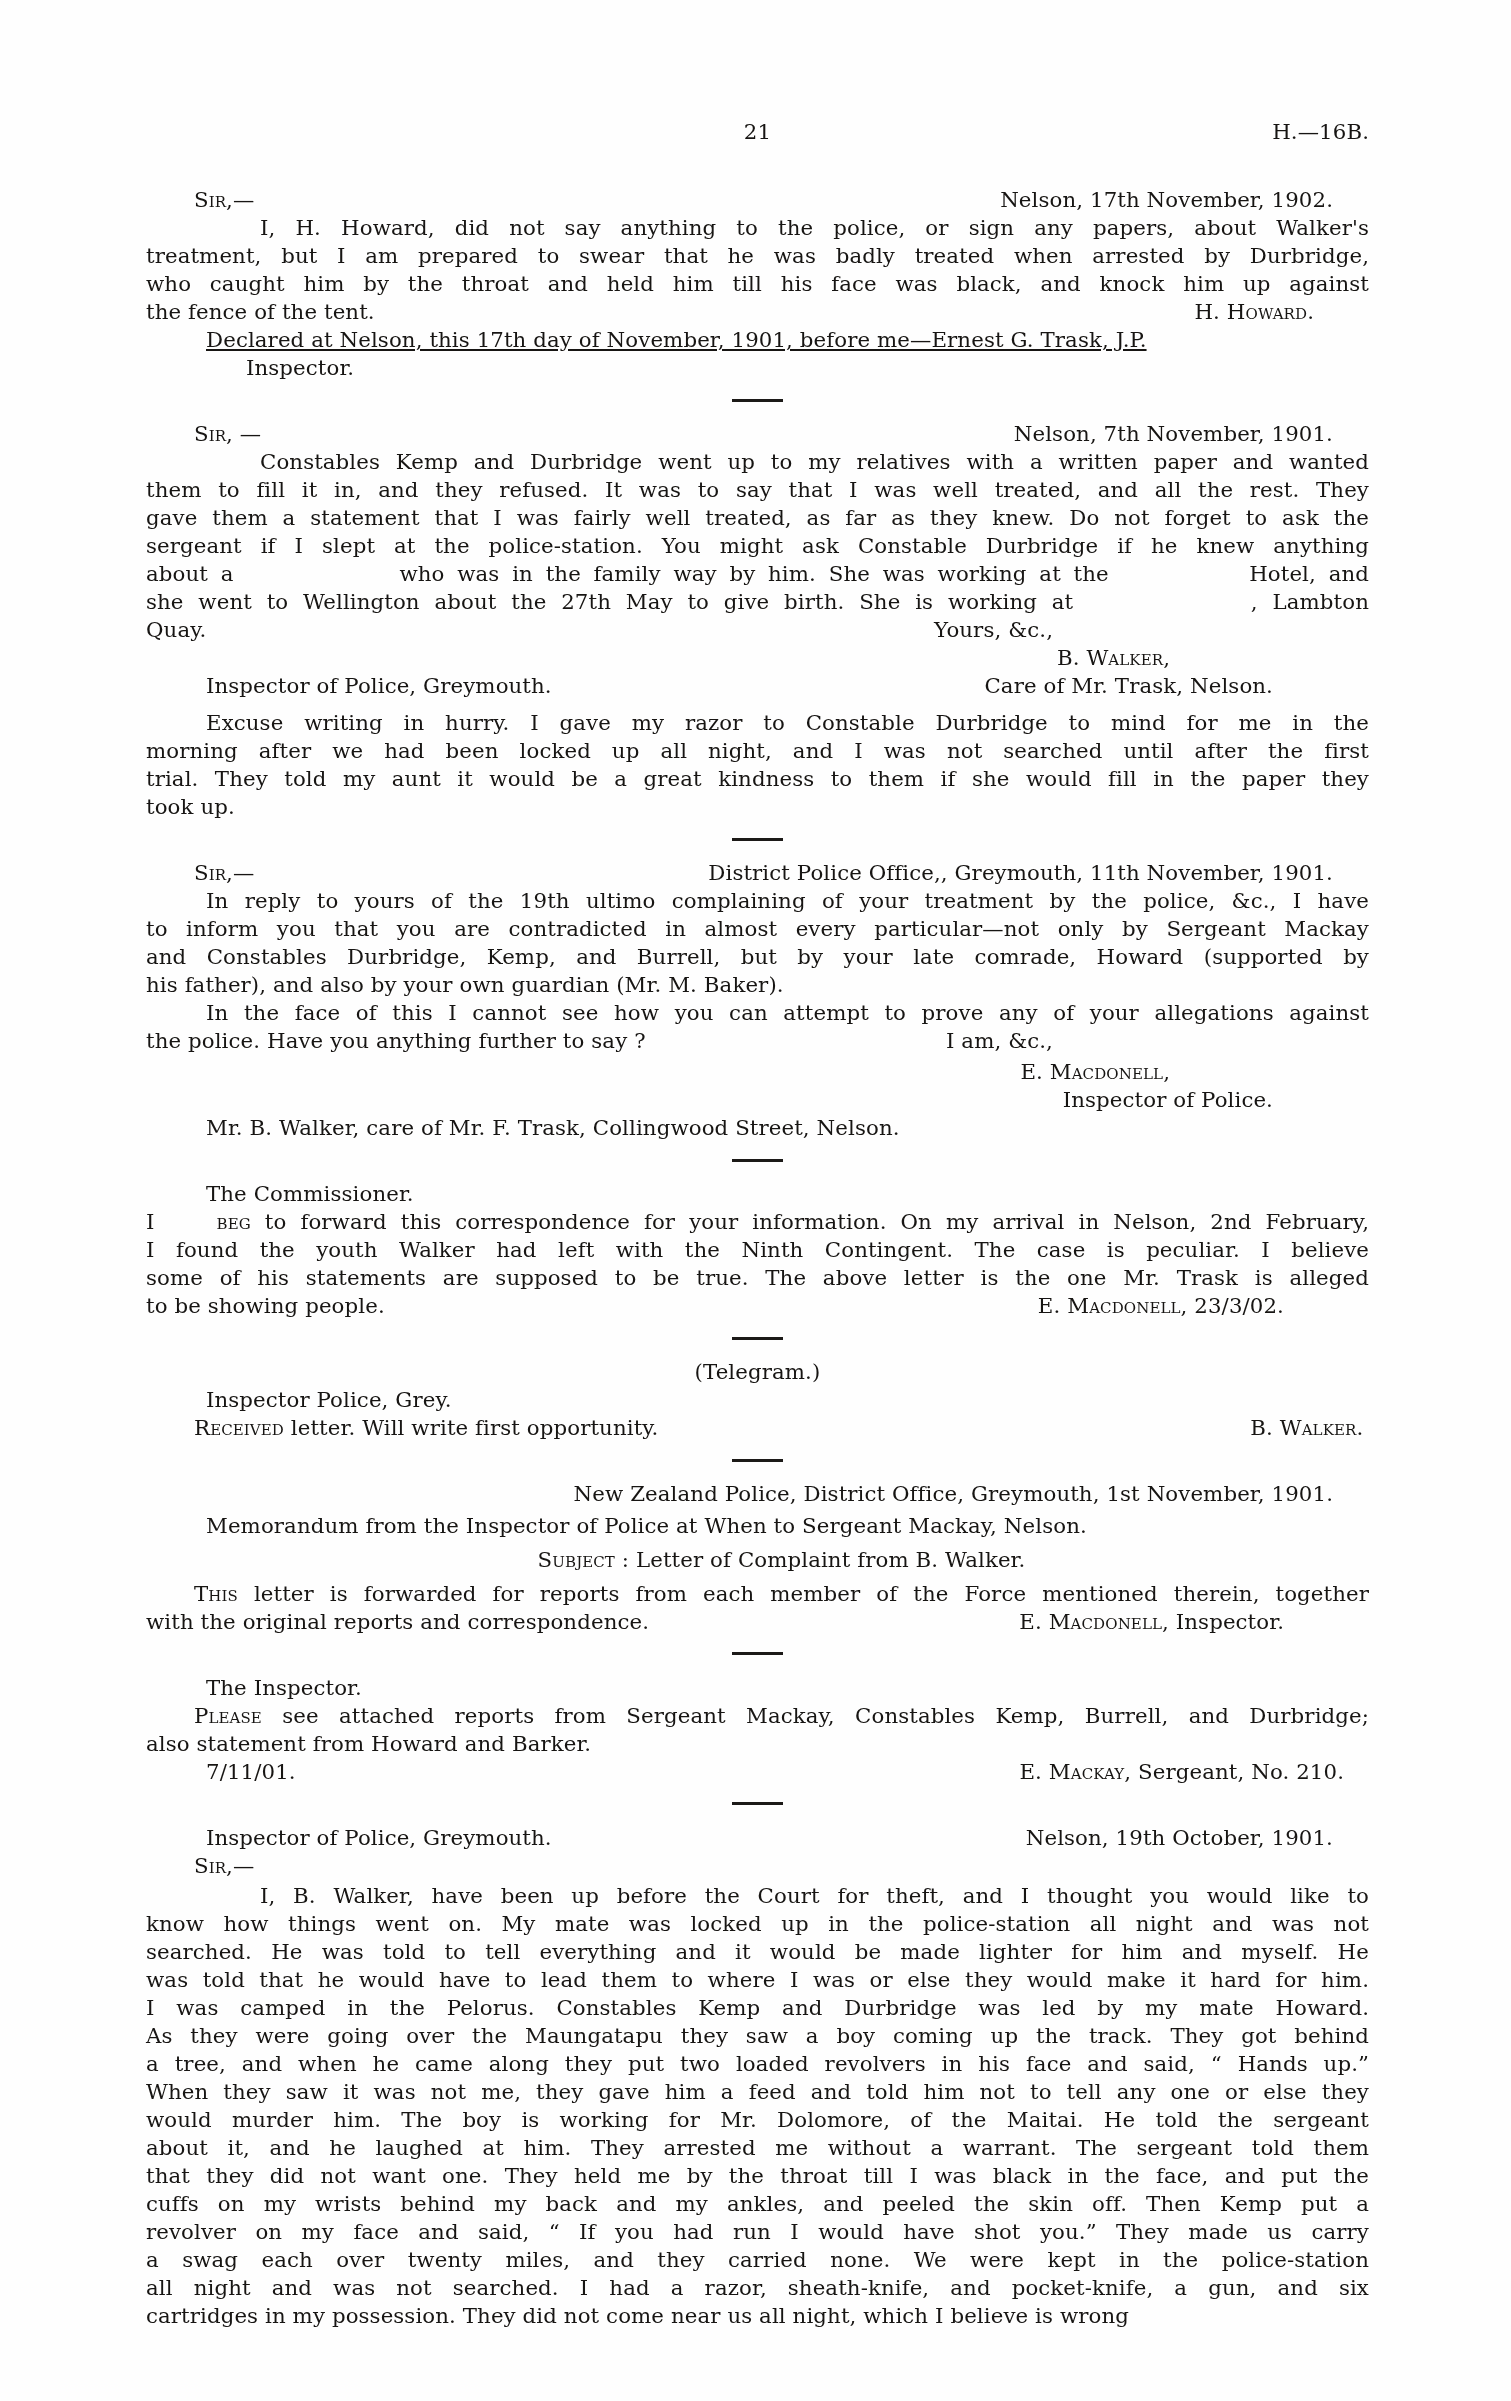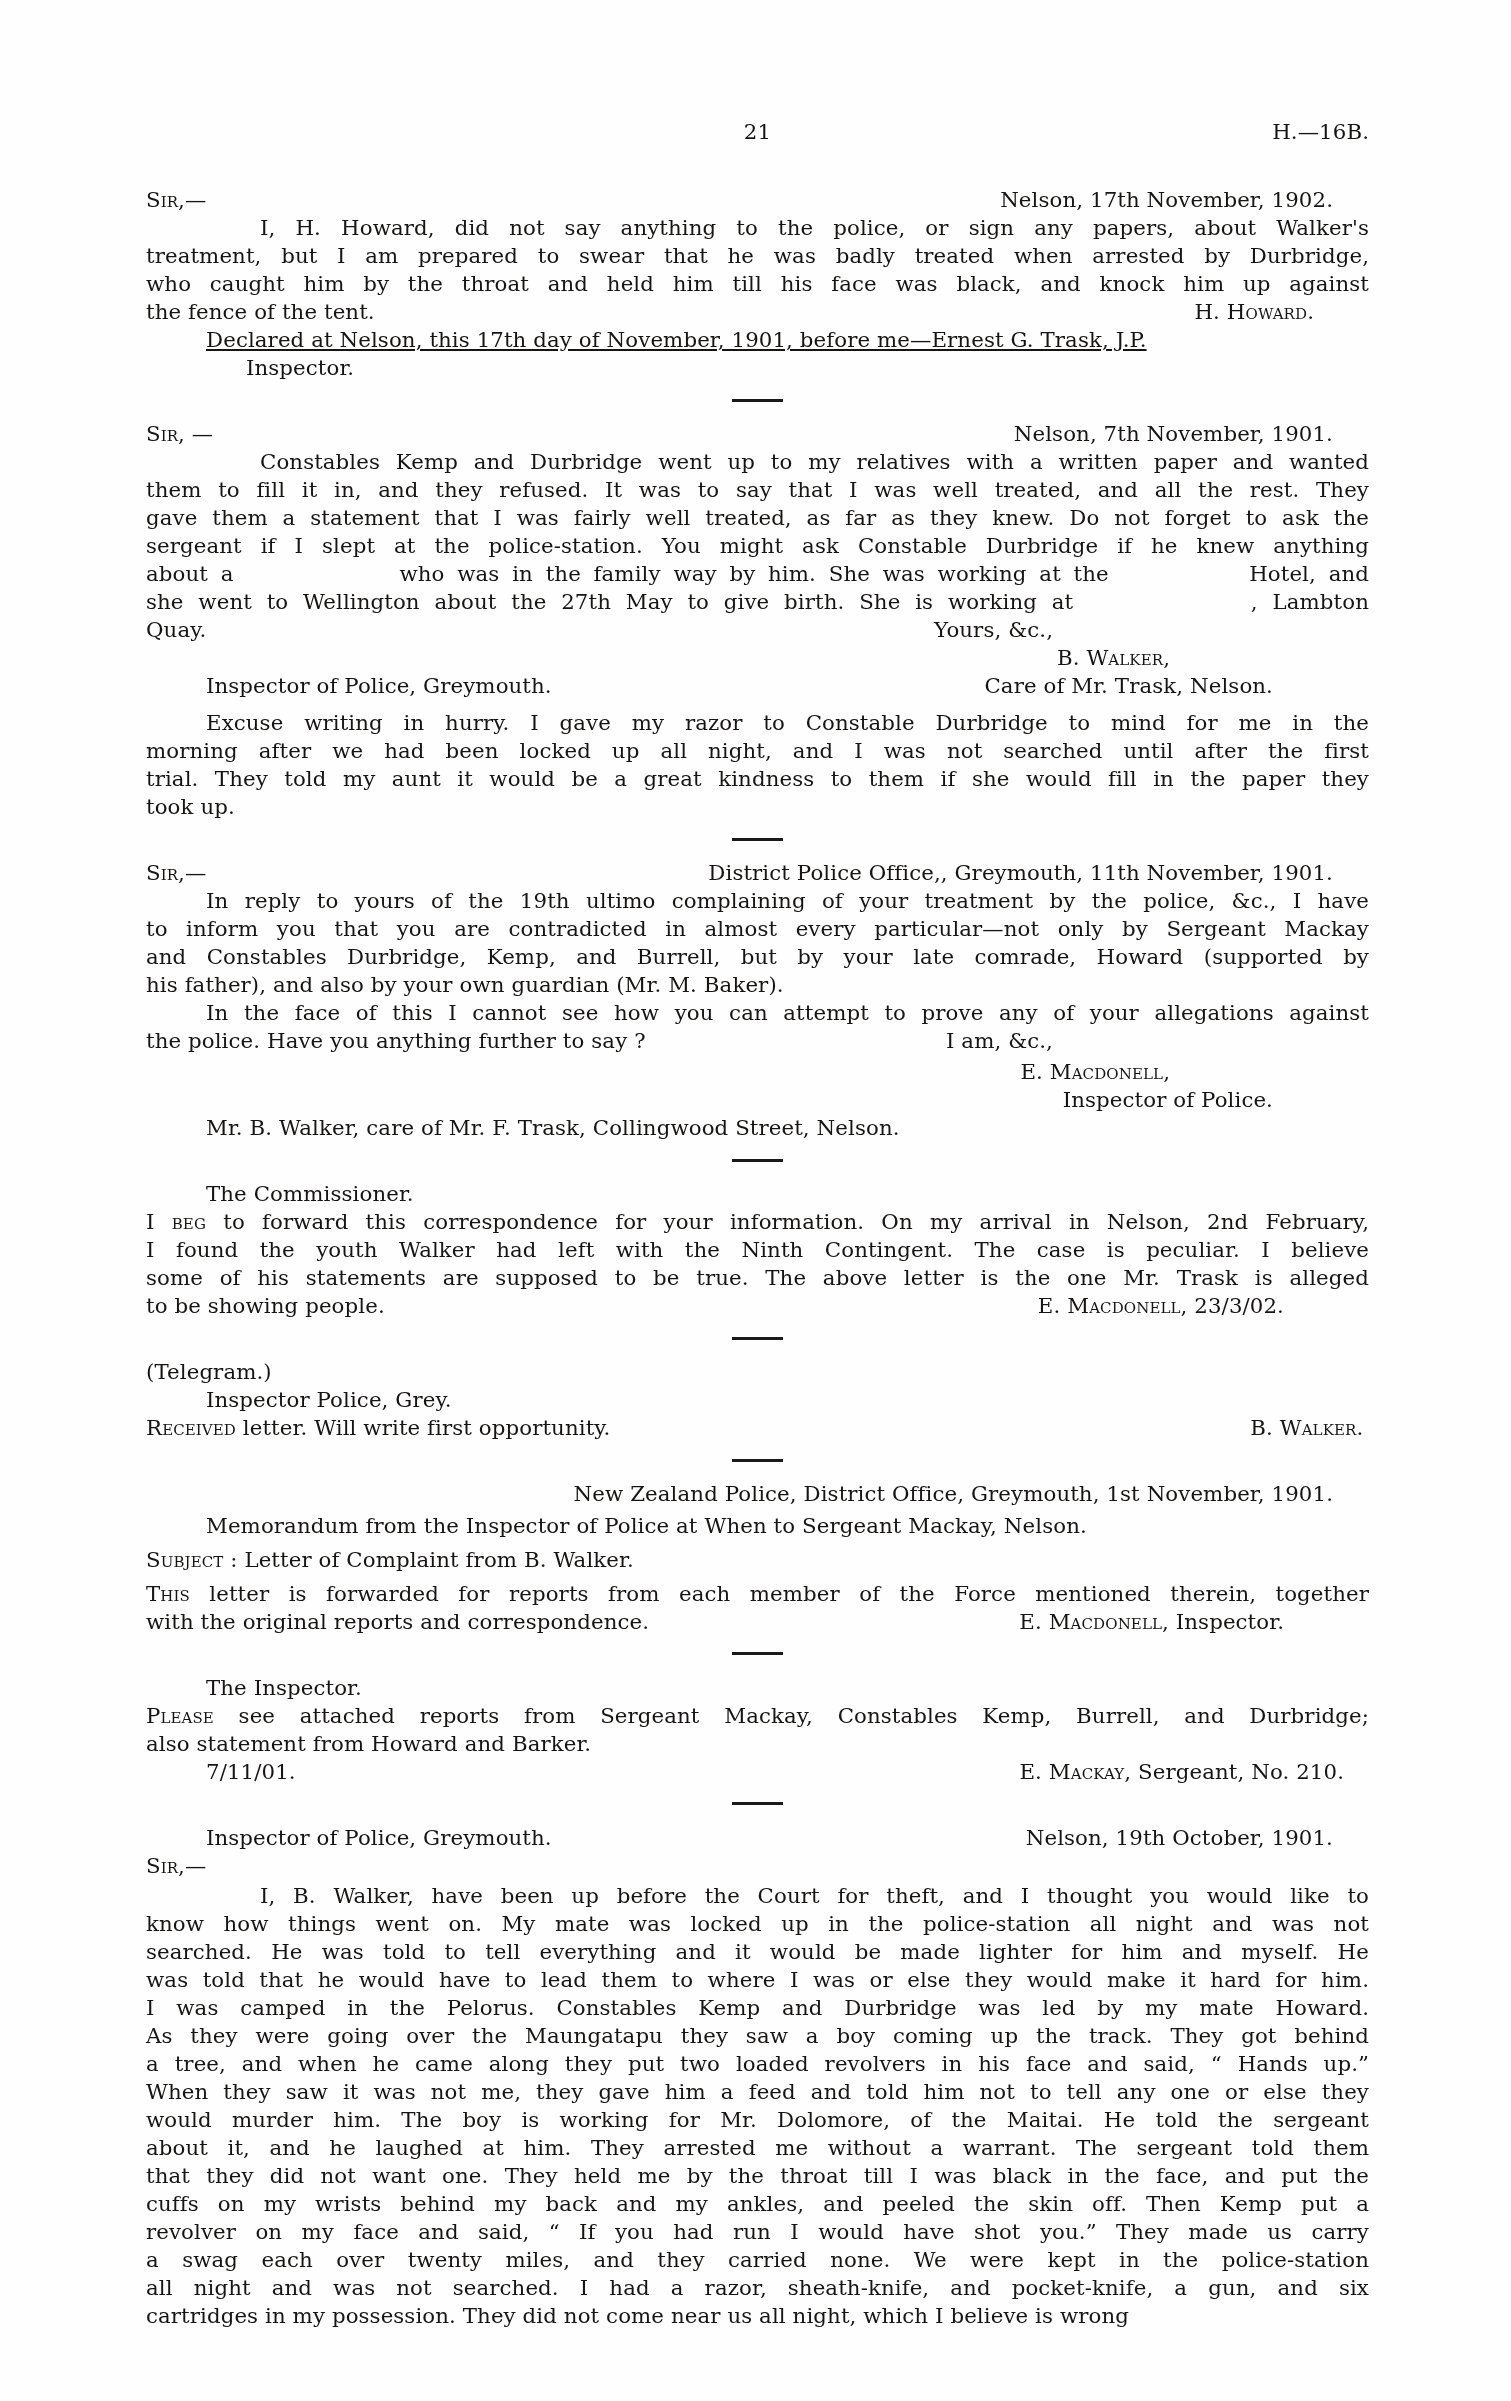--- a/index.html
+++ b/index.html
@@ -26,24 +26,24 @@
     text-align:center;
     height:28px;
   }
   .doc-ref {
     position:absolute;
     right:0; top:0;
   }
   .sections { margin-top:40px; }
   .line { position:relative; min-height:28px; text-align:left; }
   .line.justify { text-align:justify; text-align-last:justify; }
-  .line.center  { }
+  .line.center  { text-align:center; }
   .line.right   { text-align:right; }
   .right-span { position:absolute; top:0; white-space:nowrap; }
-  .sc { font-variant:small-caps; }
+  .sc { font-variant:small-caps;margin-left:48px; }
   .sep {
     position:relative;
     height:28px;
     margin:4.3px 0 5.7px 0;
   }
   .sep::after {
     content:"";
     position:absolute;
     left:50%; top:50%;
     width:51px; height:2.8px;

